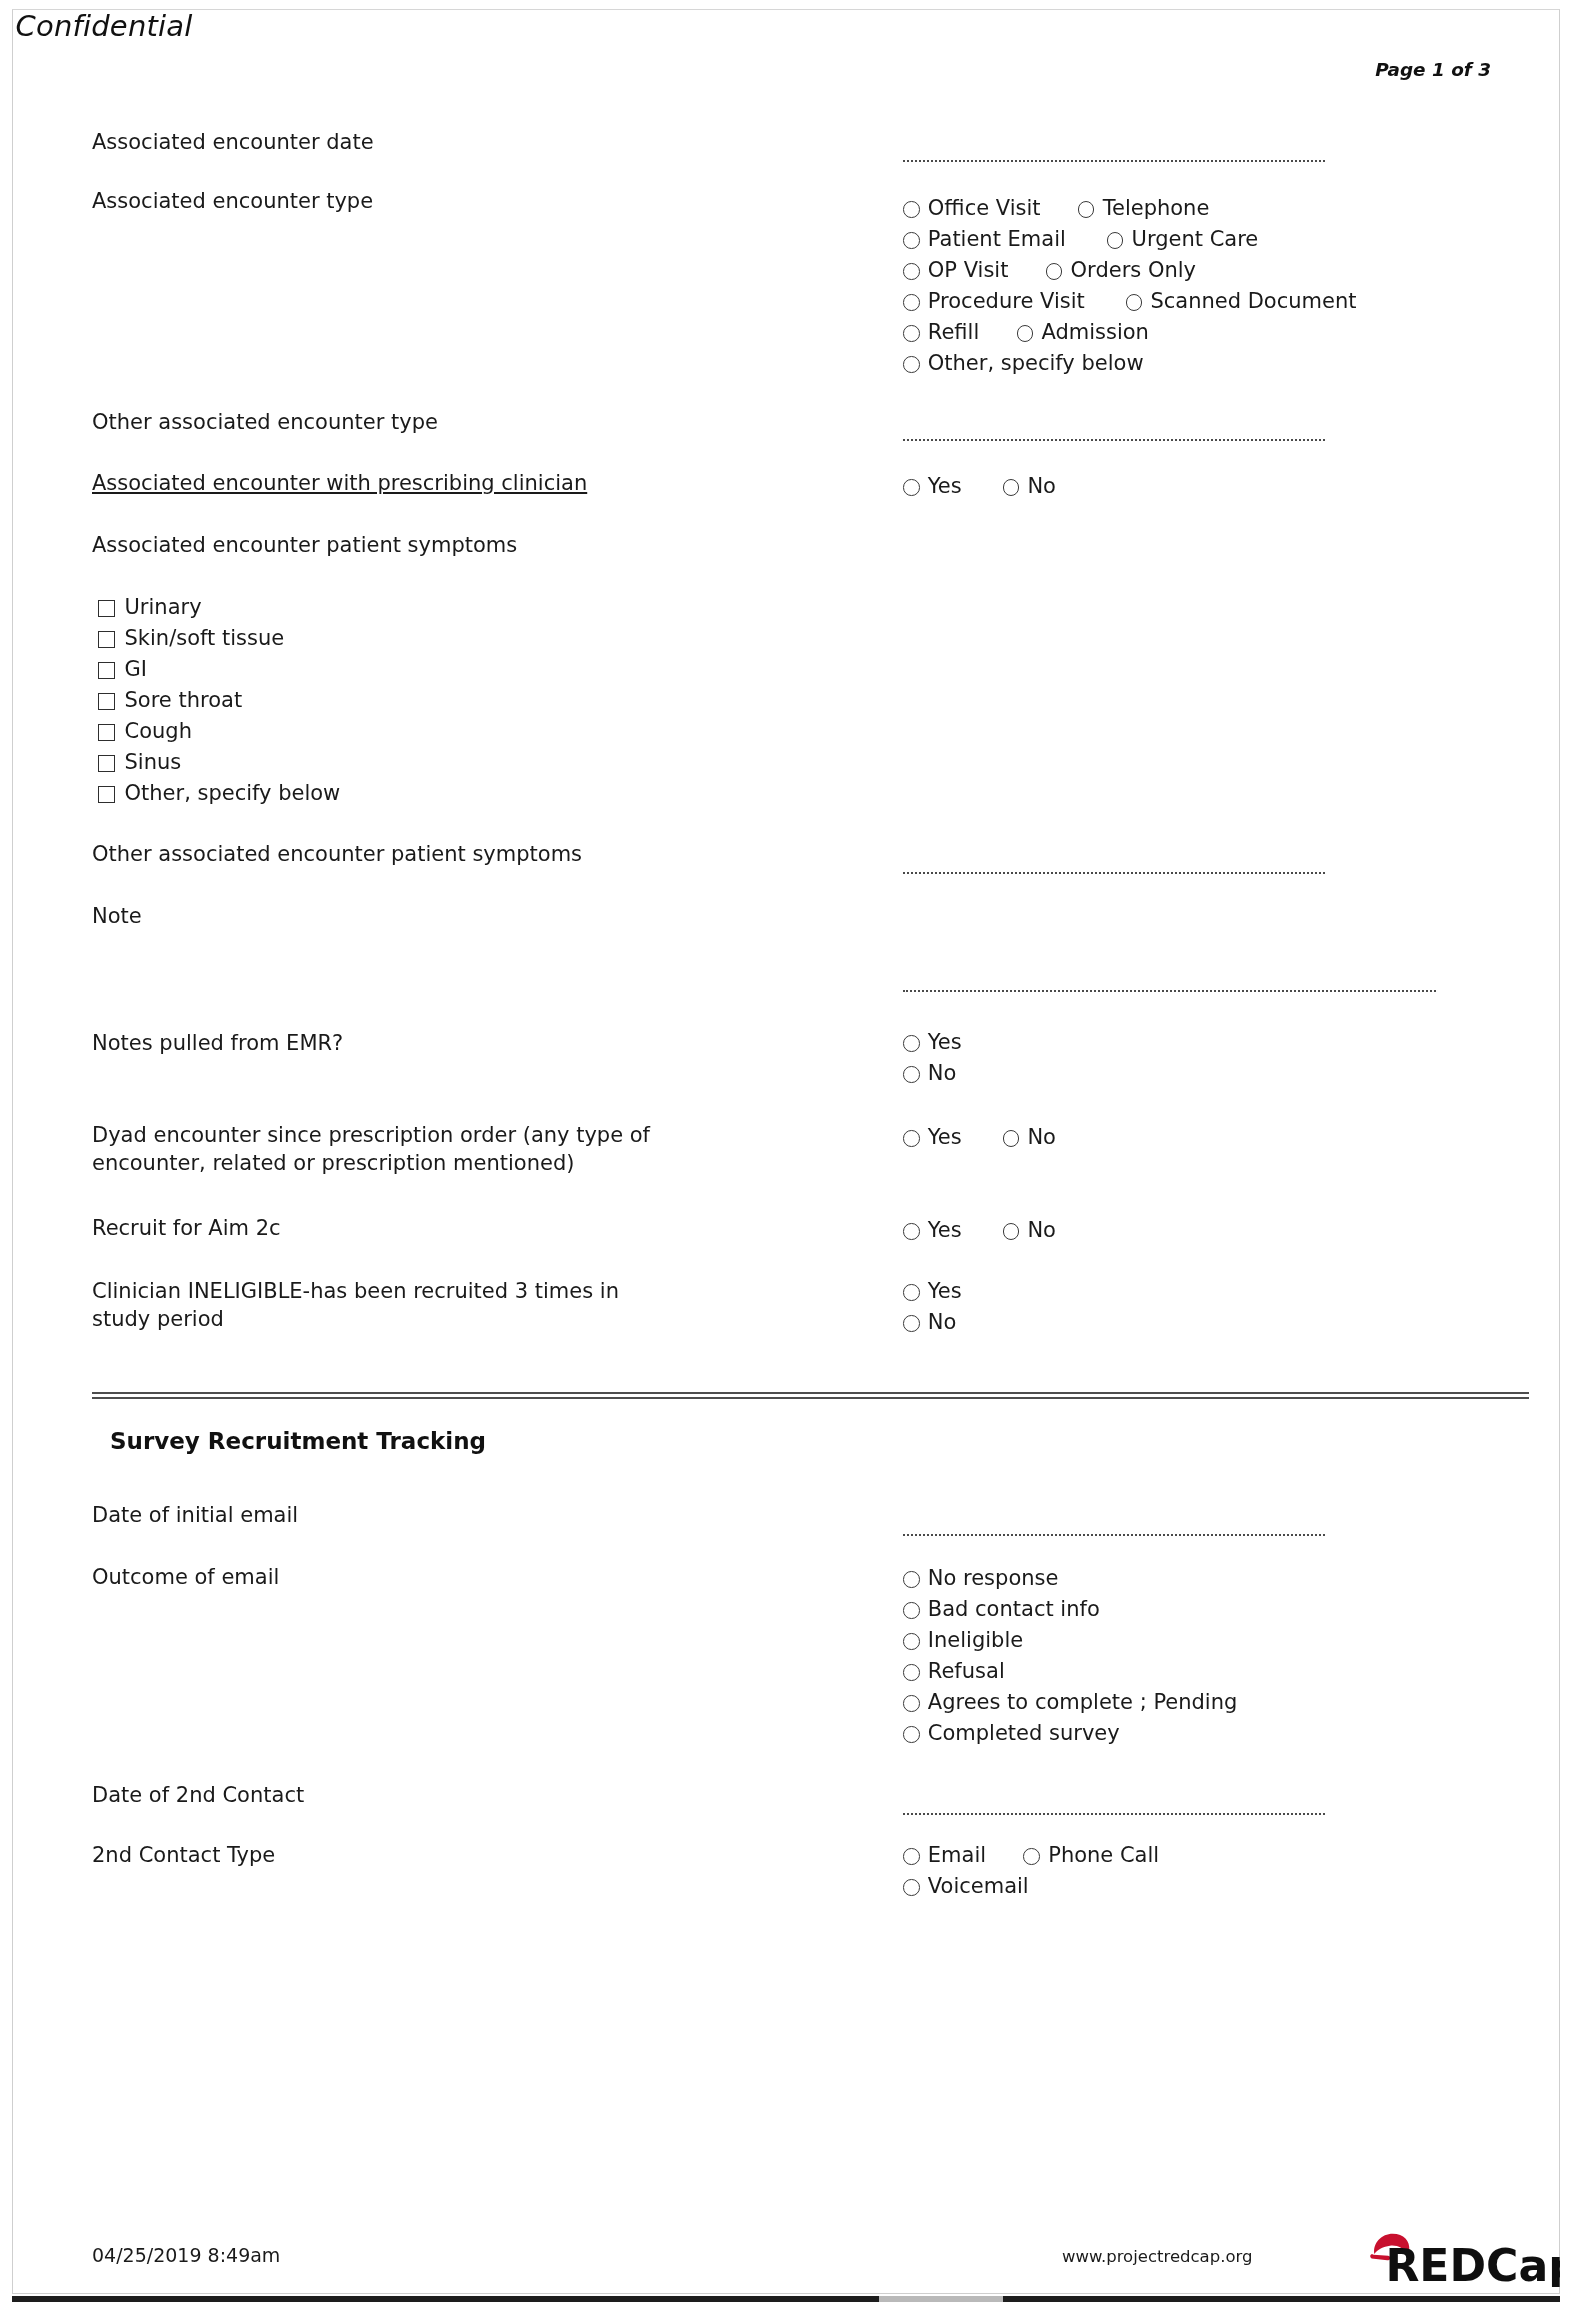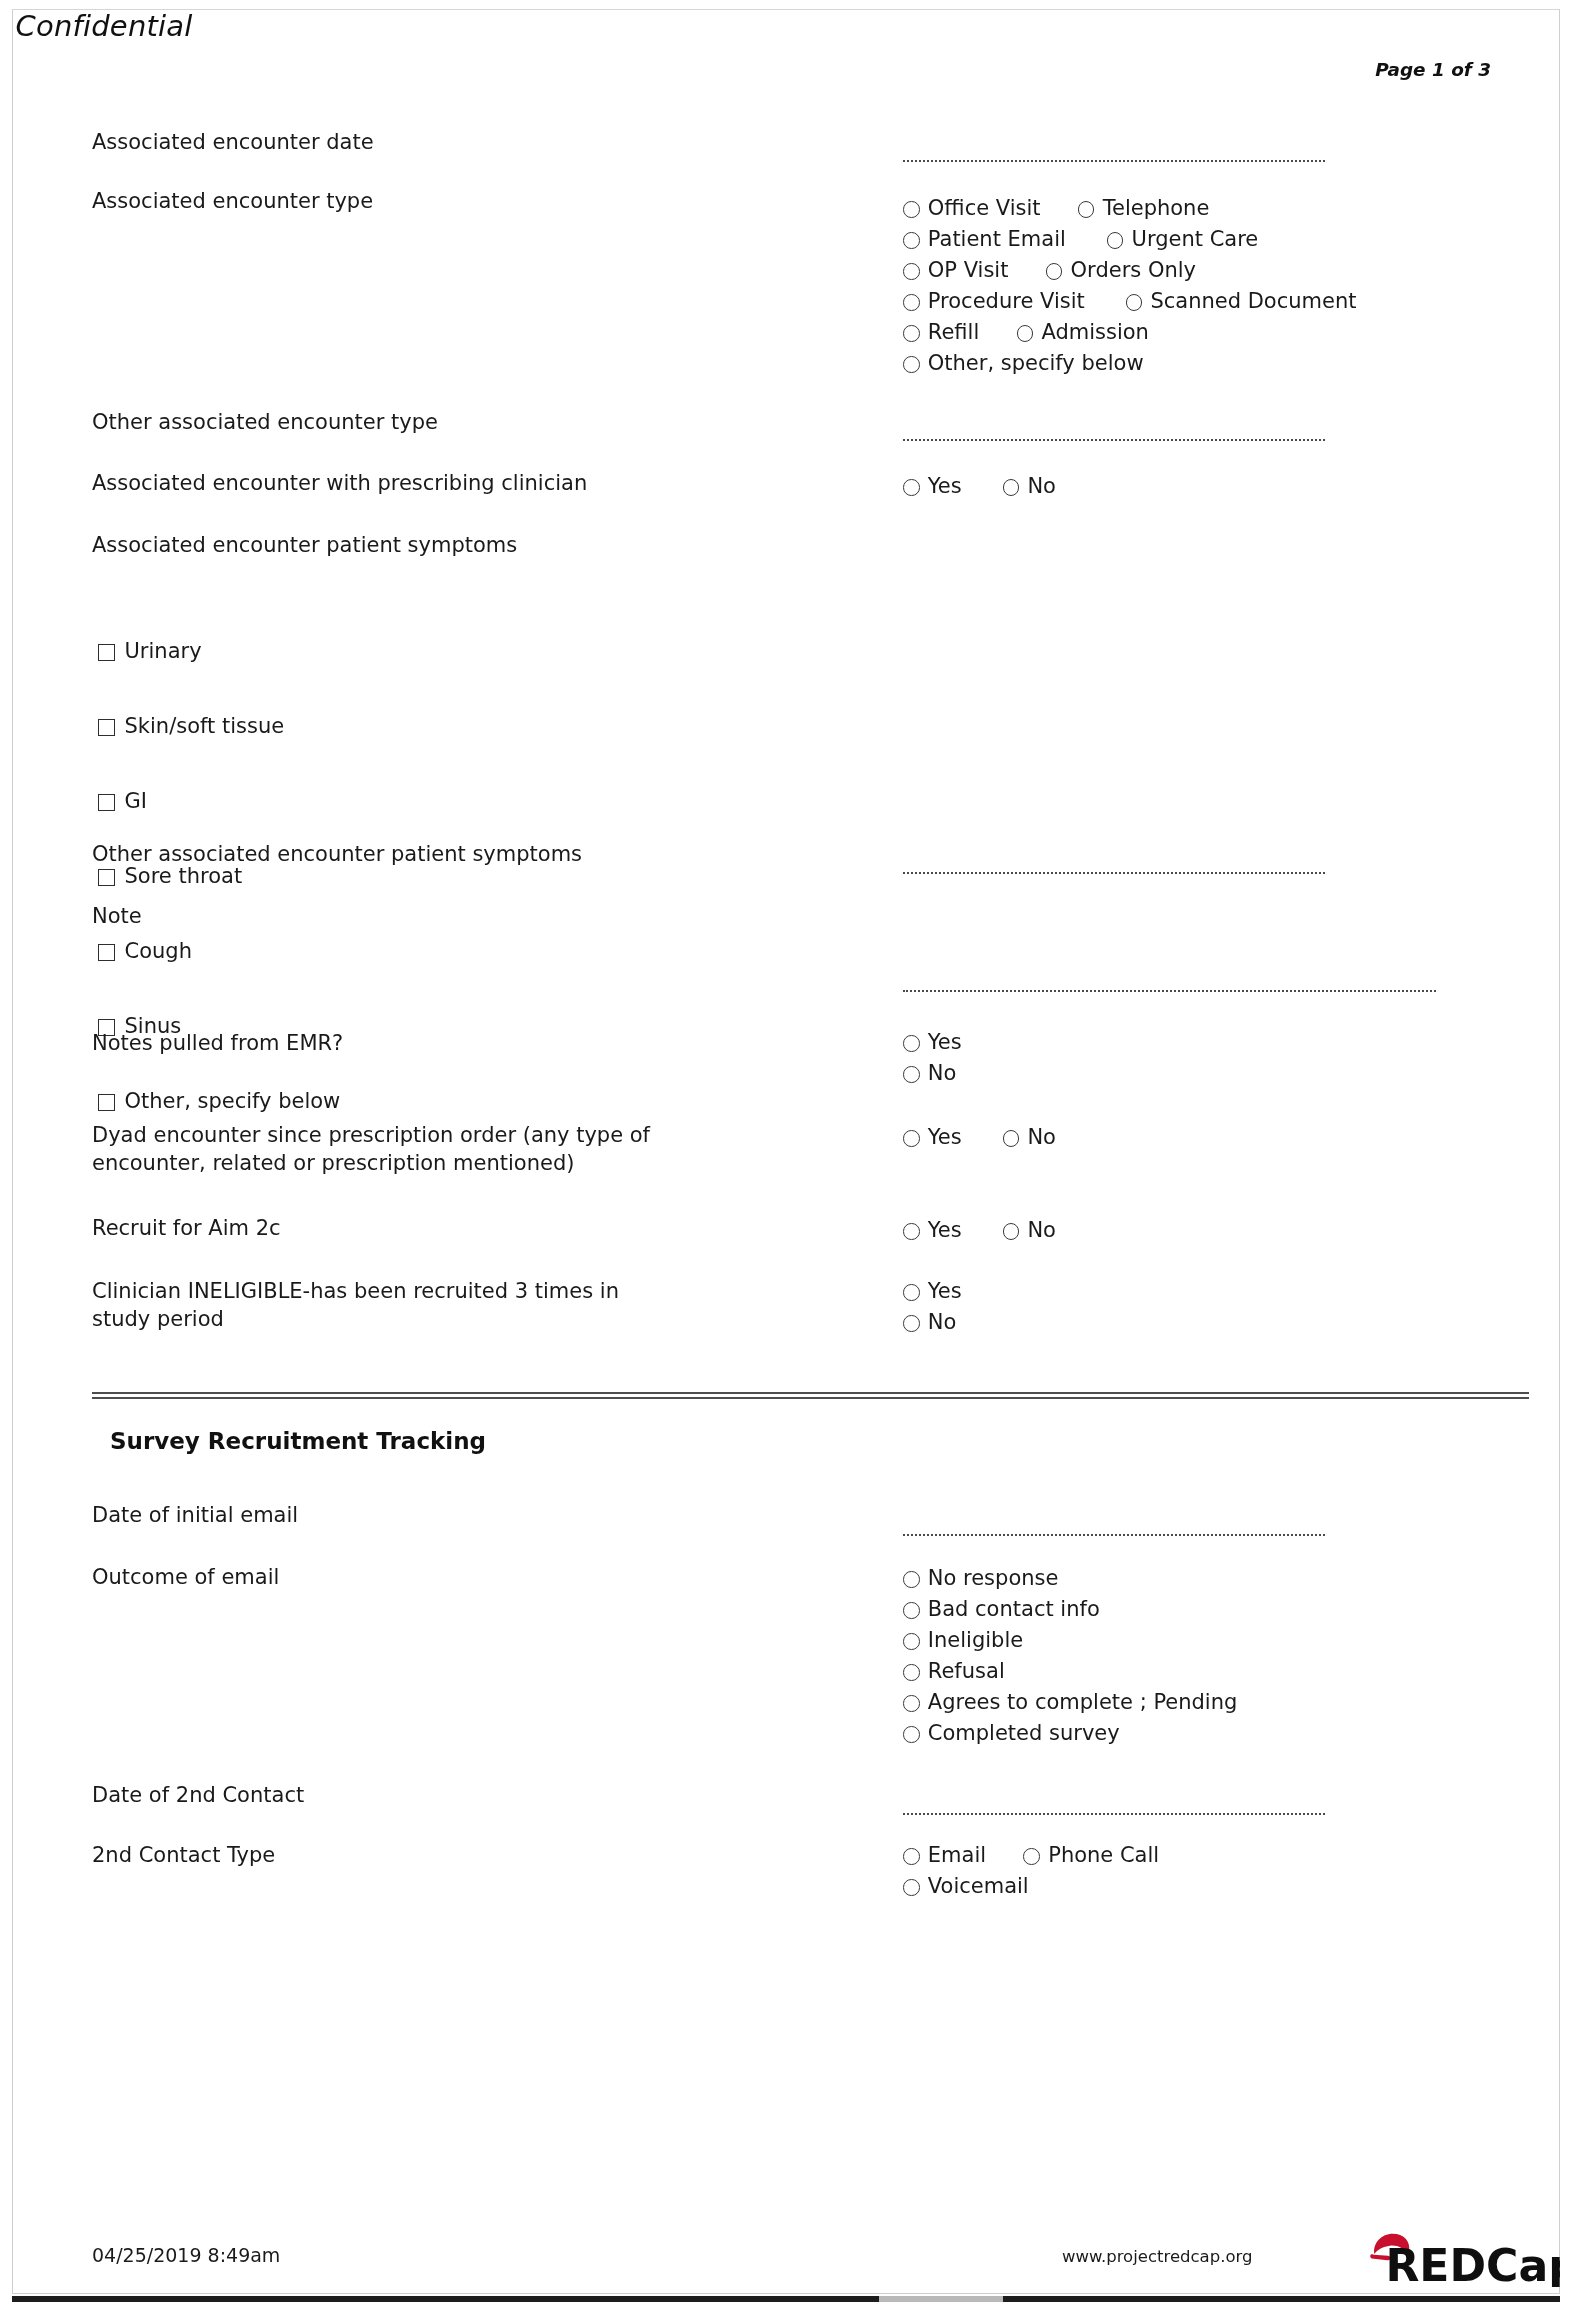--- a/index.html
+++ b/index.html
@@ -115,21 +115,21 @@
   .opt-label { display: inline-block; }
   .gap-sm { display: inline-block; width: 24px; }
   .gap-md { display: inline-block; width: 27.5px; }
 
   
   .chk-group {
     position: absolute;
     font-size: 21px;
     line-height: 31px;
   }
-  .chk-row { display: block; height: 31px; white-space: nowrap; margin-top: 44px; }
+  .chk-row { display: block; height: 31px; white-space: nowrap; }
 
   
   .section-rule {
     position: absolute;
     border-top: 2.8px solid #4d4d4d;
     border-bottom: 2.8px solid #4d4d4d;
     height: 2.8px;
     box-sizing: content-box;
   }
   .section-title {
@@ -203,21 +203,21 @@
     <span class="opt"><span class="radio"></span><span class="opt-label">Admission</span></span>
   </span>
   <span class="opt-row">
     <span class="opt"><span class="radio"></span><span class="opt-label">Other, specify below</span></span>
   </span>
 </div>
 
 <div class="qlabel" style="left:92px; top:409px;">Other associated encounter type</div>
 <div class="fill-line" style="left:903px; top:439px; width:422px;"></div>
 
-<div class="qlabel" style="left:92px; top:470px;">Associated encounter with prescribing clinician</div>
+<div class="qlabel" style="left:92px; top:470px;text-decoration:underline;">Associated encounter with prescribing clinician</div>
 <div class="opt-group" style="left:903px; top:471px;">
   <span class="opt-row">
     <span class="opt"><span class="radio"></span><span class="opt-label">Yes</span></span>
     <span class="gap-md"></span>
     <span class="opt"><span class="radio"></span><span class="opt-label">No</span></span>
   </span>
 </div>
 
 <div class="qlabel" style="left:92px; top:532px;">Associated encounter patient symptoms</div>
 <div class="chk-group" style="left:98px; top:592px;">

